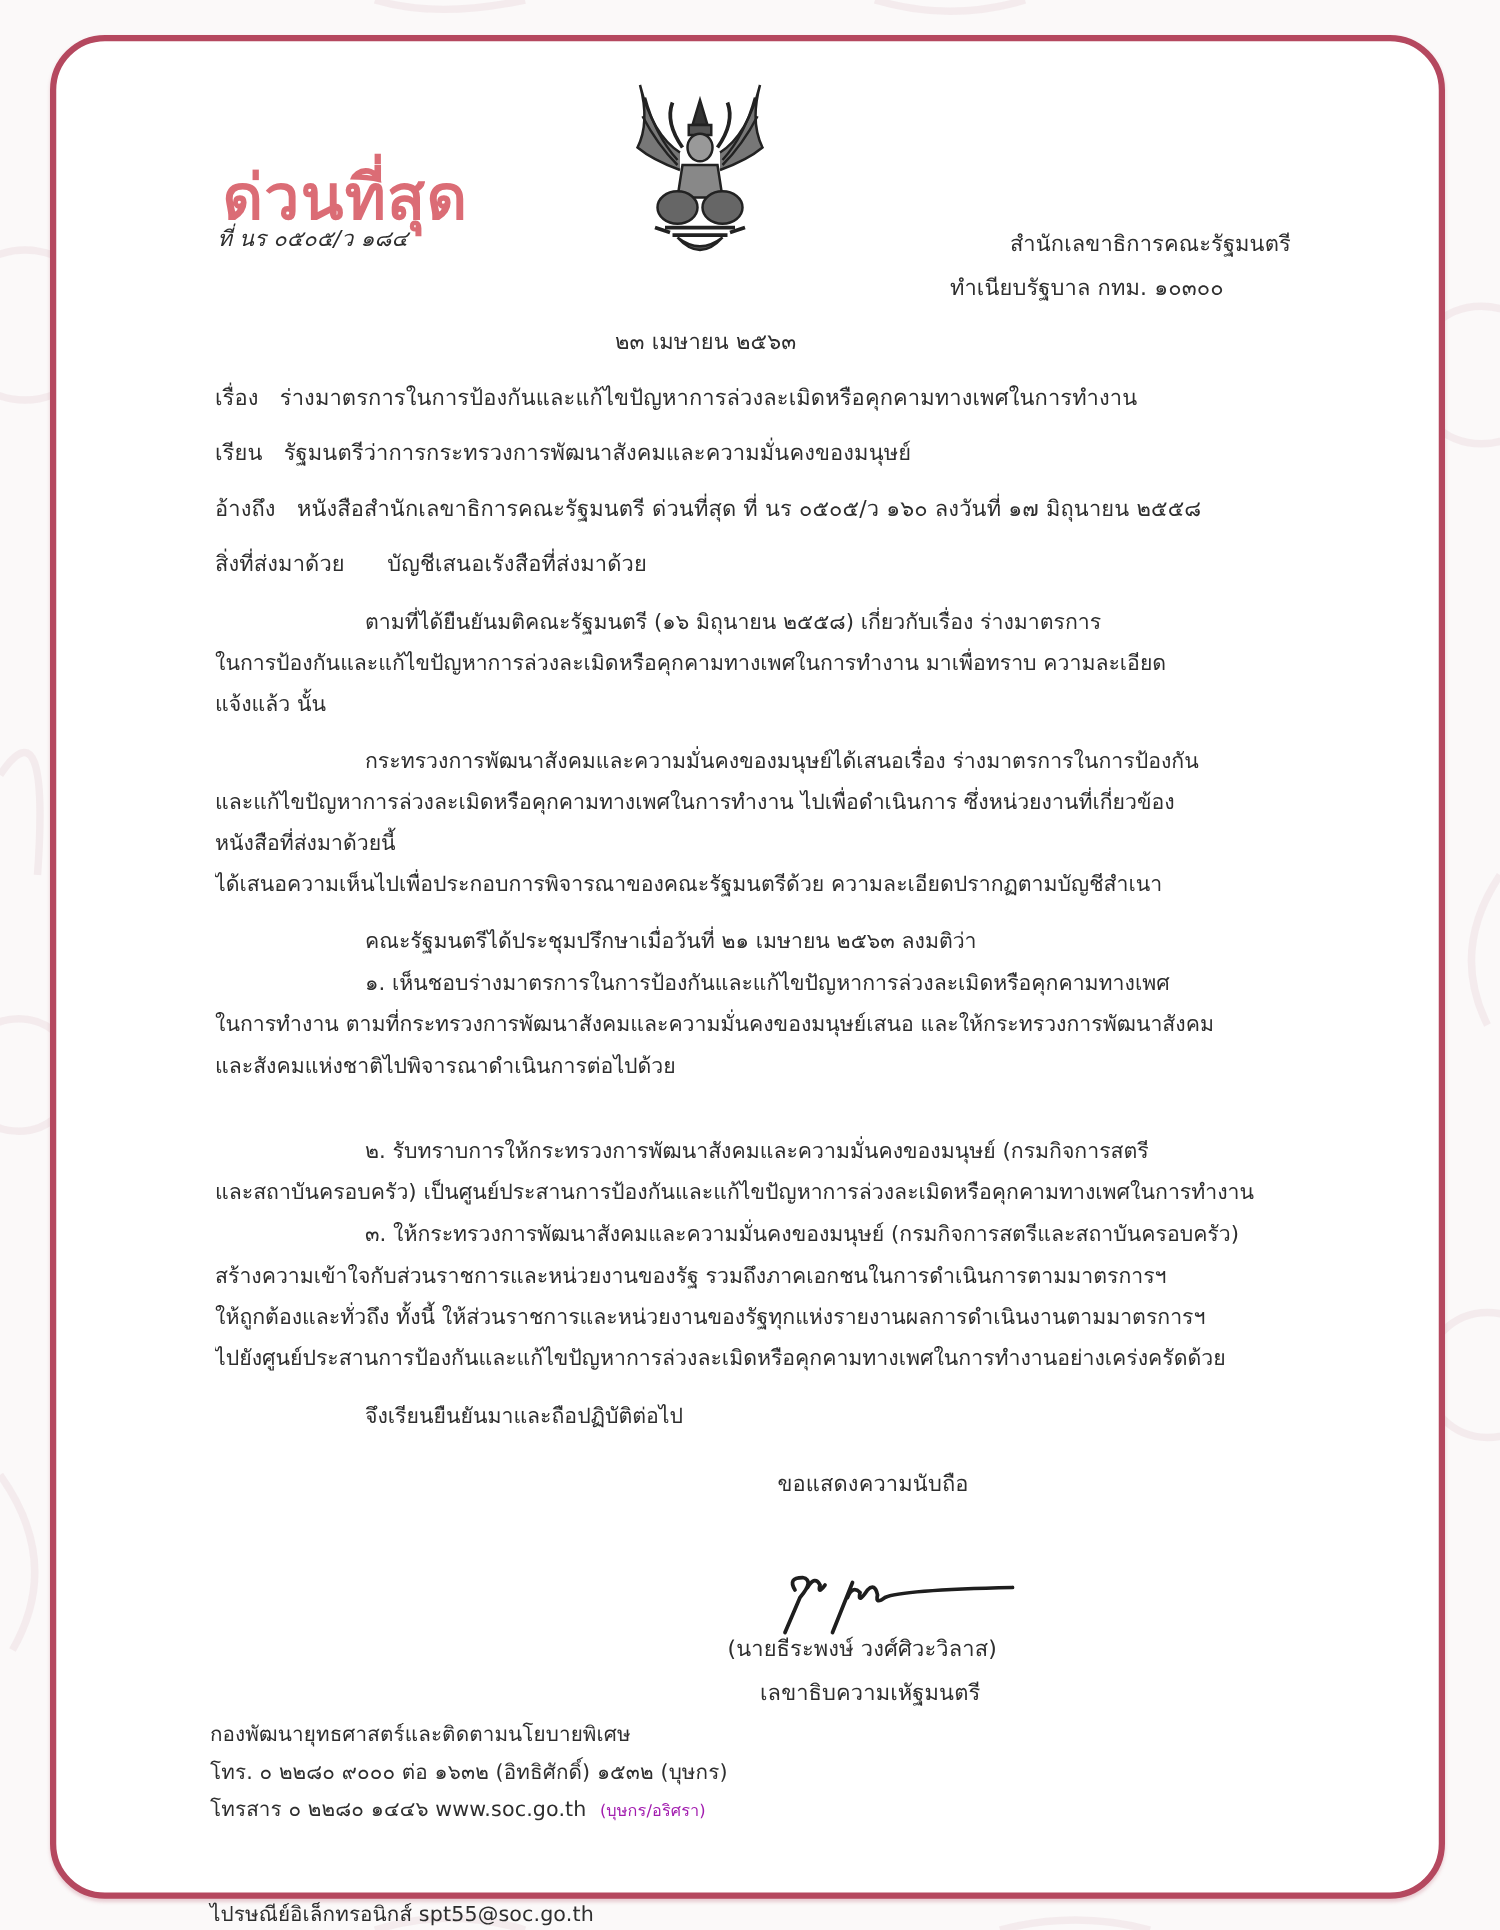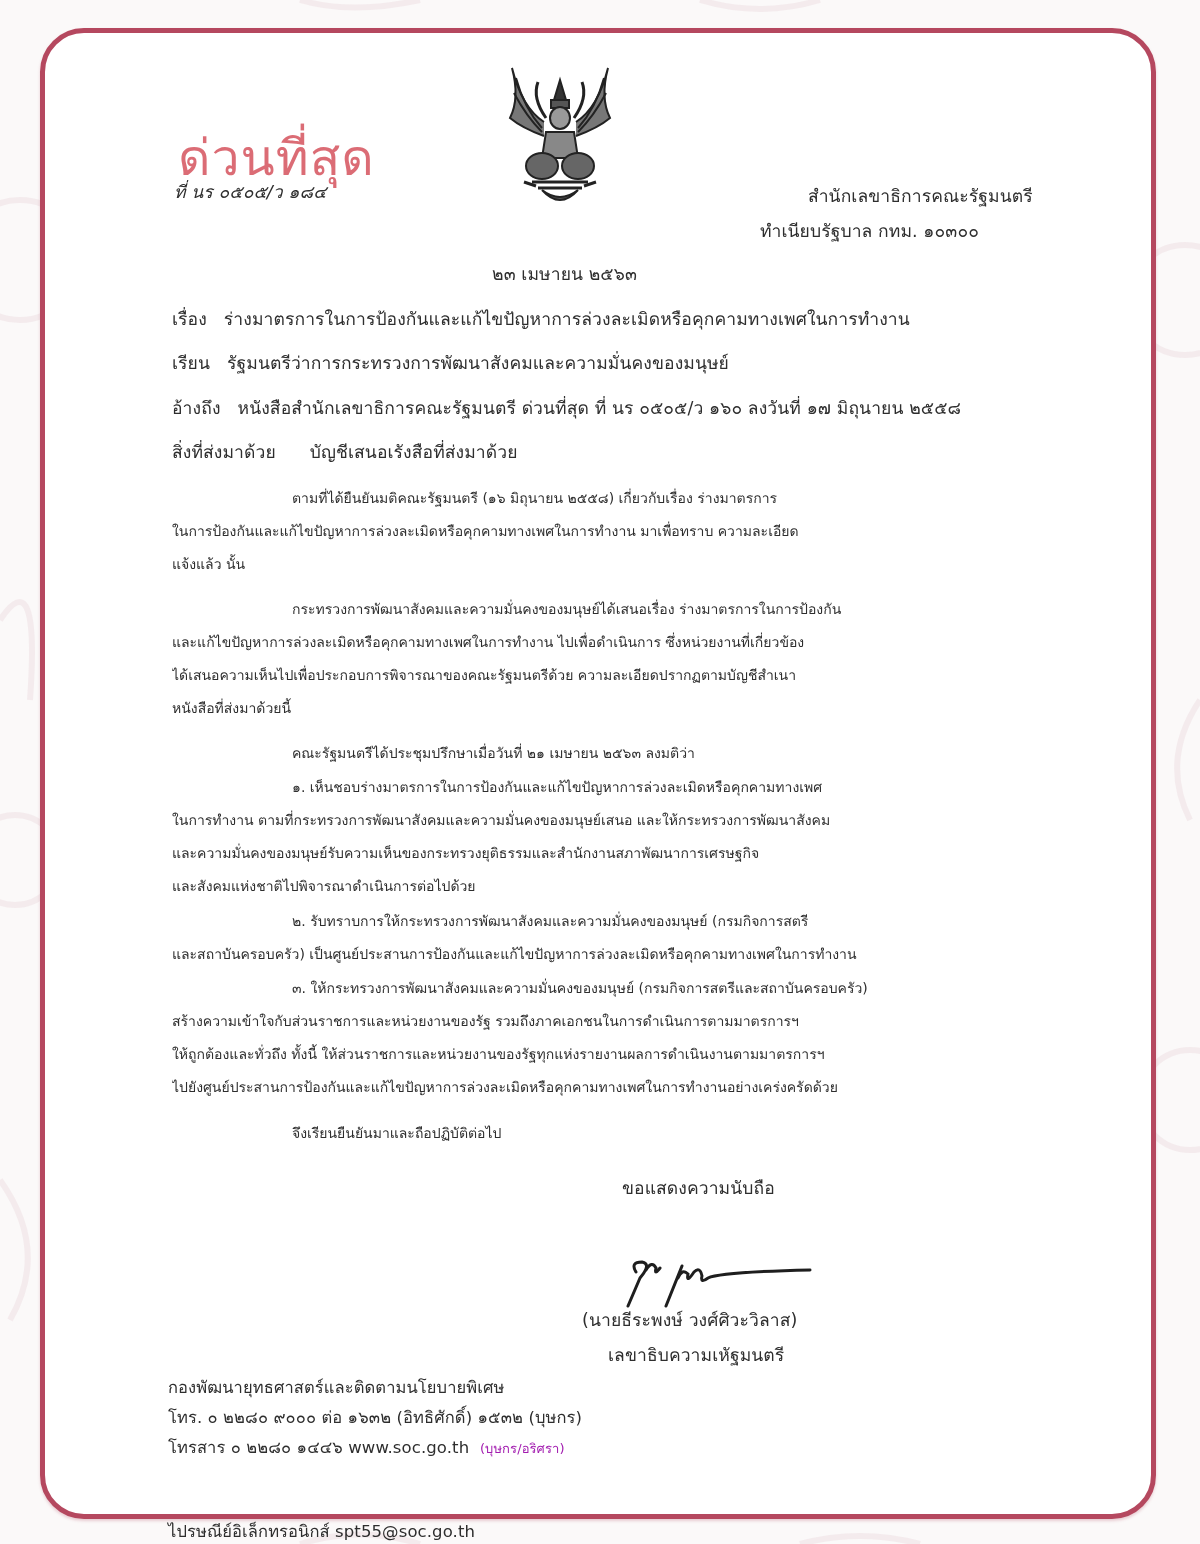--- a/index.html
+++ b/index.html
@@ -35,37 +35,37 @@
     .txt {
       font-size: 17.5px;
       line-height: 1;
       color: #2e2e2e;
       letter-spacing: 0.1px;
     }
     .urgent {
       left: 178px;
       top: 118px;
       font-size: 50px;
-      font-weight: normal;
+      font-weight: bold;
       color: #d9606a;
       letter-spacing: 1px;
       font-family: "DejaVu Serif", "Liberation Serif", serif;
       opacity: 0.92;
     }
     .emblem {
       left: 502px;
       top: 58px;
       width: 116px;
       height: 150px;
     }
     .para {
       position: absolute;
       left: 172px;
       width: 860px;
-      font-size: 14px;
+      font-size: 17px;
       color: #2e2e2e;
       text-align: justify;
       text-align-last: left;
     }
     .para .line {
       display: block;
       height: 33px;
       line-height: 33px;
       white-space: nowrap;
       overflow: hidden;
@@ -158,32 +158,31 @@
 
 <div class="para" style="top:482px;">
   <span class="line ind">ตามที่ได้ยืนยันมติคณะรัฐมนตรี (๑๖ มิถุนายน ๒๕๕๘) เกี่ยวกับเรื่อง ร่างมาตรการ</span>
   <span class="line">ในการป้องกันและแก้ไขปัญหาการล่วงละเมิดหรือคุกคามทางเพศในการทำงาน มาเพื่อทราบ ความละเอียด</span>
   <span class="line">แจ้งแล้ว นั้น</span>
 </div>
 
 <div class="para" style="top:593px;">
   <span class="line ind">กระทรวงการพัฒนาสังคมและความมั่นคงของมนุษย์ได้เสนอเรื่อง ร่างมาตรการในการป้องกัน</span>
   <span class="line">และแก้ไขปัญหาการล่วงละเมิดหรือคุกคามทางเพศในการทำงาน ไปเพื่อดำเนินการ ซึ่งหน่วยงานที่เกี่ยวข้อง</span>
+  <span class="line">หนังสือที่ส่งมาด้วยนี้</span>
   <span class="line">ได้เสนอความเห็นไปเพื่อประกอบการพิจารณาของคณะรัฐมนตรีด้วย ความละเอียดปรากฏตามบัญชีสำเนา</span>
-  <span class="line">หนังสือที่ส่งมาด้วยนี้</span>
 </div>
 
 <div class="para" style="top:737px;">
   <span class="line ind">คณะรัฐมนตรีได้ประชุมปรึกษาเมื่อวันที่ ๒๑ เมษายน ๒๕๖๓ ลงมติว่า</span>
 </div>
 
 <div class="para" style="top:771px;">
   <span class="line ind">๑. เห็นชอบร่างมาตรการในการป้องกันและแก้ไขปัญหาการล่วงละเมิดหรือคุกคามทางเพศ</span>
   <span class="line">ในการทำงาน ตามที่กระทรวงการพัฒนาสังคมและความมั่นคงของมนุษย์เสนอ และให้กระทรวงการพัฒนาสังคม</span>
-  <span class="line">และความมั่นคงของมนุษย์รับความเห็นของกระทรวงยุติธรรมและสำนักงานสภาพัฒนาการเศรษฐกิจ</span>
   <span class="line">และสังคมแห่งชาติไปพิจารณาดำเนินการต่อไปด้วย</span>
 </div>
 
 <div class="para" style="top:905px;">
   <span class="line ind">๒. รับทราบการให้กระทรวงการพัฒนาสังคมและความมั่นคงของมนุษย์ (กรมกิจการสตรี</span>
   <span class="line">และสถาบันครอบครัว) เป็นศูนย์ประสานการป้องกันและแก้ไขปัญหาการล่วงละเมิดหรือคุกคามทางเพศในการทำงาน</span>
 </div>
 
 <div class="para" style="top:972px;">
   <span class="line ind">๓. ให้กระทรวงการพัฒนาสังคมและความมั่นคงของมนุษย์ (กรมกิจการสตรีและสถาบันครอบครัว)</span>

